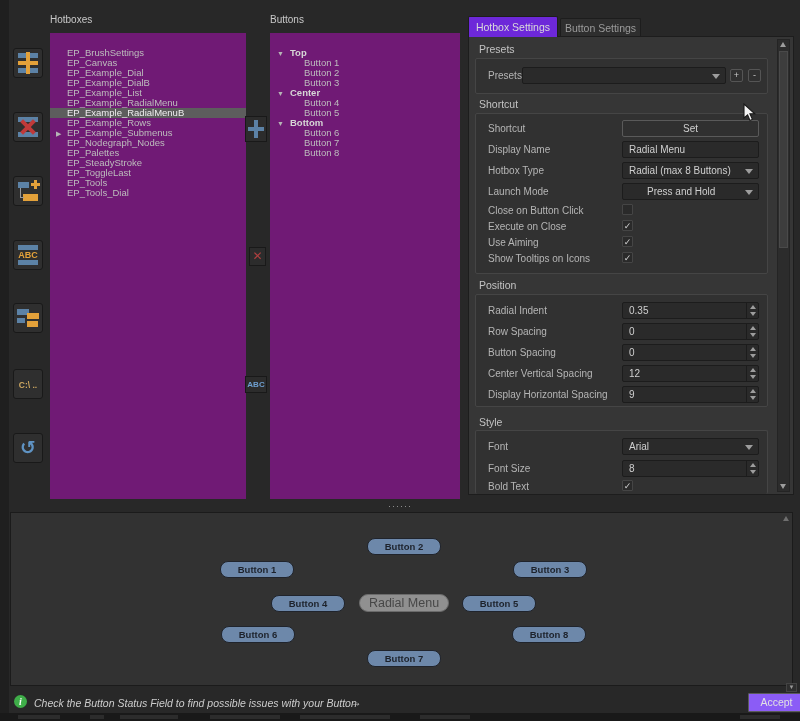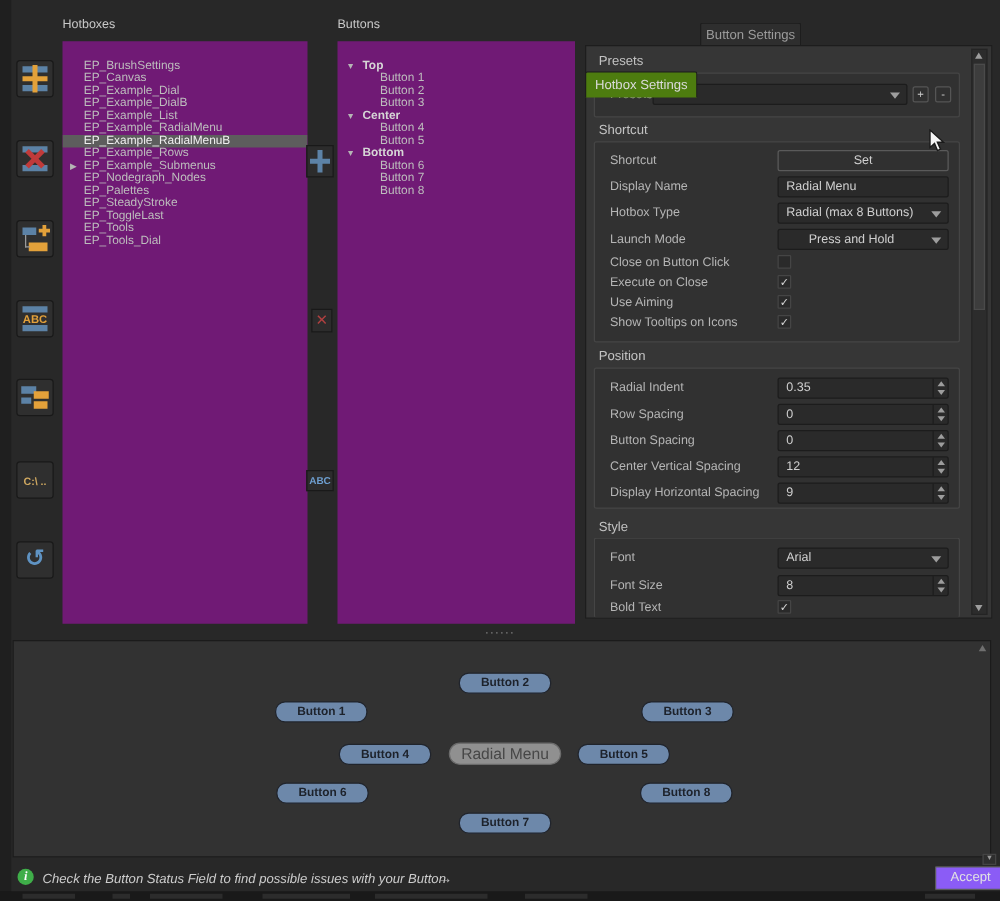--- a/index.html
+++ b/index.html
@@ -30,21 +30,21 @@
                 color:#d6d6d6; padding-left:20px; }
   .tree-arrow { position:absolute; left:7px; top:1px; font-size:7px; font-weight:normal; color:#b5b5b5; }
   .tree-child { height:10px; line-height:10px; font-size:9.5px; color:#bdbdbd; padding-left:34px; }
 
   
   .mid-btn { position:absolute; background:#2c2c2c; border:1px solid #191919; text-align:center; }
 
   
   .tab { position:absolute; border:1px solid #1d1d1d; border-bottom:none; border-radius:2px 2px 0 0;
          font-size:10.5px; text-align:center; }
-  .tab.active { left:468px; top:16px; width:90px; height:21px; line-height:20px; background:#4d7c0f; color:#dadada; z-index:3;margin-top:41px; }
+  .tab.active { left:468px; top:16px; width:90px; height:21px; line-height:20px; background:#6d28d9; color:#dadada; z-index:3; }
   .tab.inactive { left:560px; top:18px; width:81px; height:19px; line-height:18px; background:#2e2e2e; color:#9b9b9b; z-index:1;text-align:center; }
   .settings-body { position:absolute; left:468px; top:36px; width:326px; height:459px;
                    background:#363636; border:1px solid #1d1d1d; z-index:2; }
   .sec-header { position:absolute; left:10px; font-size:10.5px; color:#c3c3c3; }
   .group { position:absolute; left:6px; width:293px; border:1px solid #454545; border-radius:2px; background:#313131; }
   .slabel { position:absolute; left:12px; font-size:10px; color:#b5b5b5; white-space:nowrap; }
   .ctl { position:absolute; left:146px; width:137px; height:17px; background:#2a2a2a;
          border:1px solid #1c1c1c; border-radius:2px; font-size:10px; color:#cfcfcf; }
   .ctl-btn { background:#303030; border:1px solid #5a5a5a; text-align:center; line-height:15px; }
   .ctl-input { line-height:15px; padding-left:6px; }

